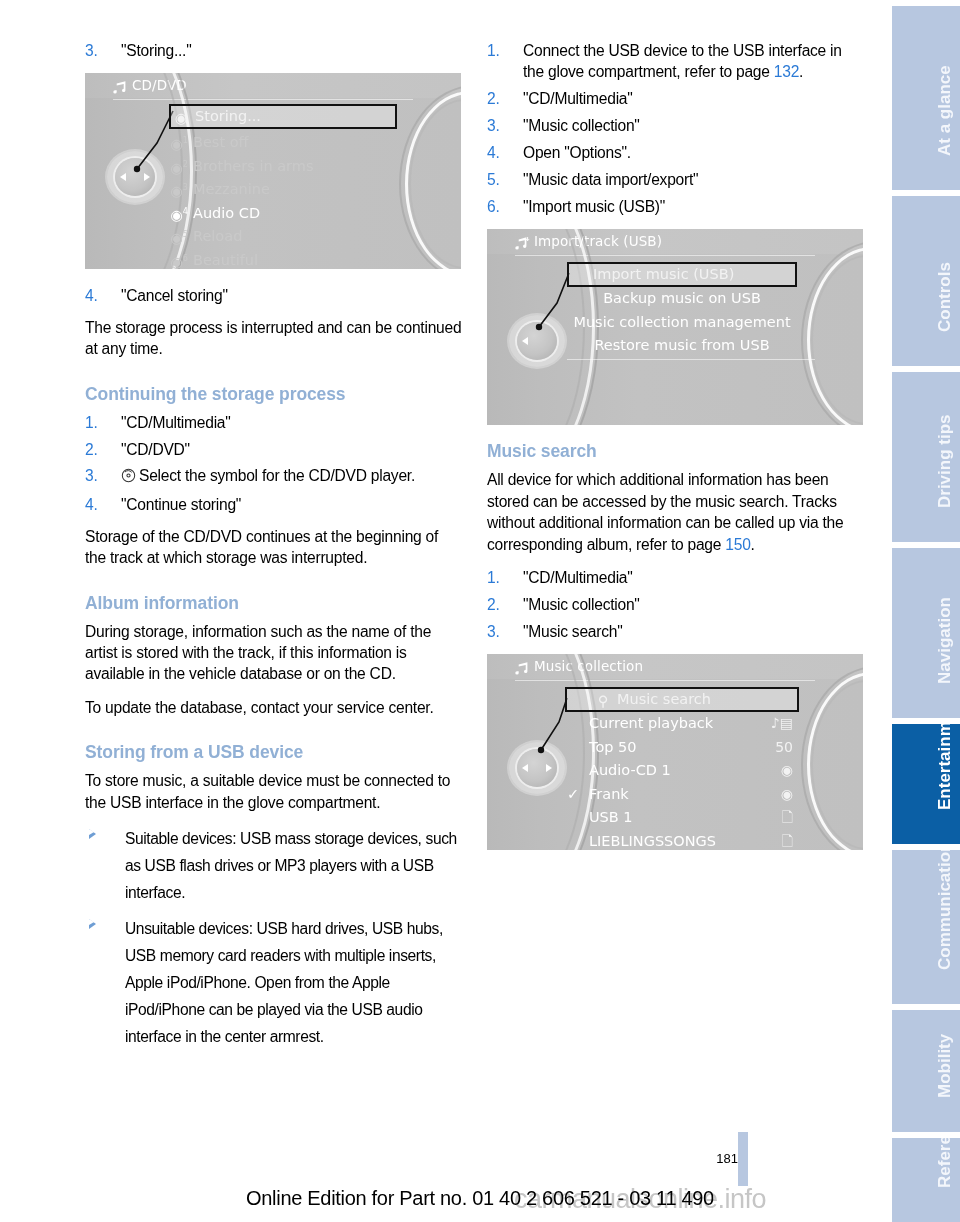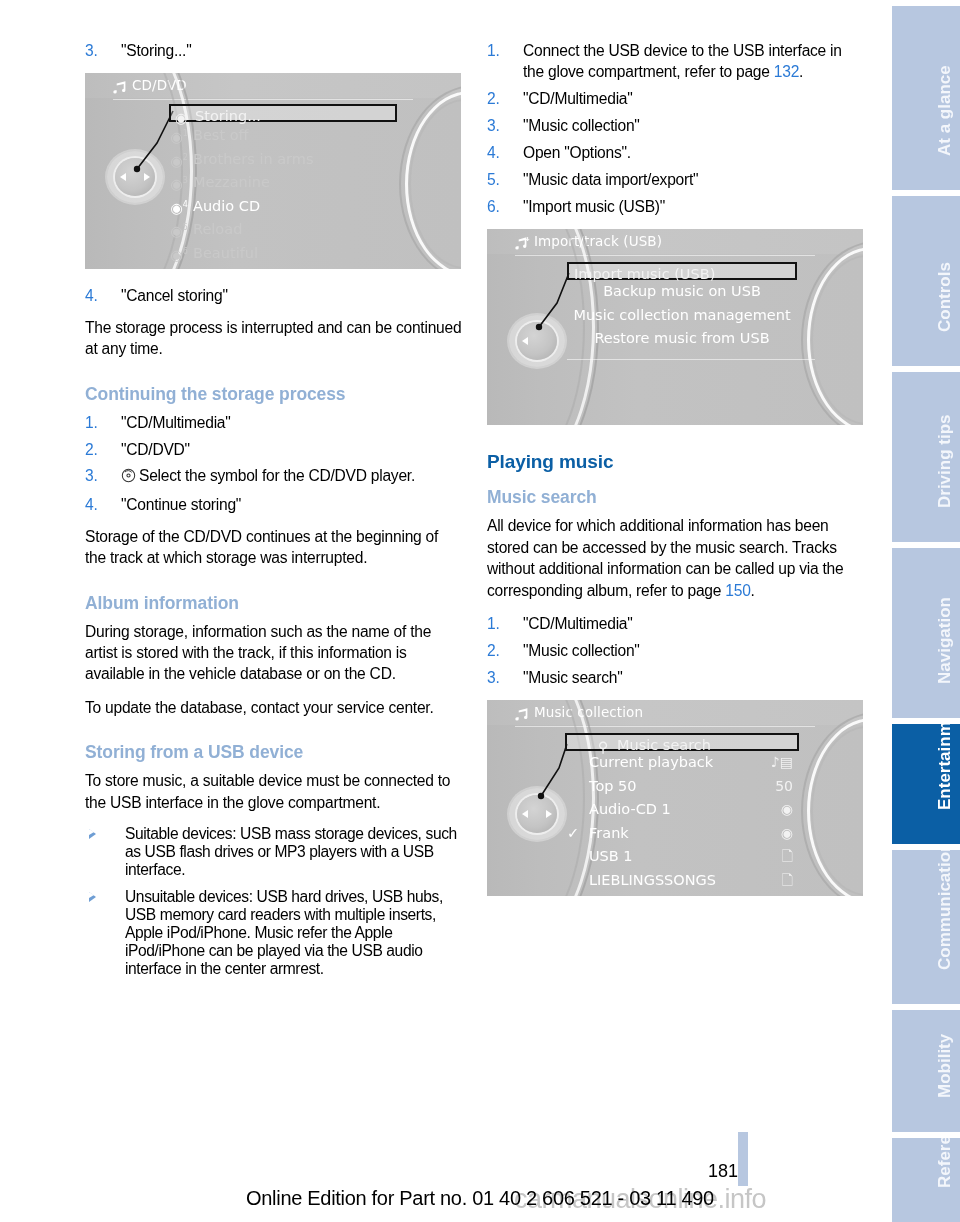--- a/index.html
+++ b/index.html
@@ -75,21 +75,21 @@
   
   ul.bullets {
     list-style: none;
     margin: 4px 0 0 0;
     padding: 0;
   }
   ul.bullets > li {
     position: relative;
     padding-left: 40px;
     font-size: 15.6px;
-    line-height: 18px;
+    line-height: 27px;
     margin-bottom: 9px;
     letter-spacing: -0.4px;
   }
   ul.bullets > li .tri {
     position: absolute;
     left: 4px; top: 4px;
     width: 0; height: 0;
     border-left: 7px solid transparent;
     border-top: 5px solid transparent;
     border-bottom: 5px solid transparent;
@@ -223,21 +223,21 @@
     line-height: 23.5px;
     font-size: 14.5px;
     color: #f2f2f2;
     white-space: nowrap;
   }
   .menu .row.dim { color: #c9c9c9; }
   .menu .row.bright { color: #ffffff; }
   .menu .row.sel {
     border: 2px solid #111;
     background: rgba(255,255,255,0.30);
-    height: 18px; line-height: 21px;
+    height: 25px; line-height: 21px;
   }
   .menu .row .lbl { position: relative; }
   .menu .ic {
     display: inline-block;
     width: 20px;
     text-align: center;
     vertical-align: -2px;
     margin-right: 4px;
   }
   .menu .rt {
@@ -277,22 +277,22 @@
   .tab .tab-label.dim { color: #f3f6fb; }
 
   
   #footer {
     position: absolute;
     left: 0; right: 0; bottom: 0;
     height: 90px;
   }
   #page-number {
     position: absolute;
-    right: 222px; bottom: 40px;
-    font-size: 18px;
+    right: 222px; bottom: 56px;
+    font-size: 13px;
     color: #000;
     font-weight: normal;
   }
   #page-marker {
     position: absolute;
     right: 212px; bottom: 36px;
     width: 10px; height: 54px;
     background: #b7c7e0;
   }
   #edition {
@@ -424,21 +424,21 @@
     <div class="h3">Storing from a USB device</div>
     <p class="body">To store music, a suitable device must be connected to the USB interface in the glove compartment.</p>
 
     <ul class="bullets">
       <li>
         <span class="tri"></span>
         <span>Suitable devices: USB mass storage devices, such as USB flash drives or MP3 players with a USB interface.</span>
       </li>
       <li>
         <span class="tri"></span>
-        <span>Unsuitable devices: USB hard drives, USB hubs, USB memory card readers with multiple inserts, Apple iPod/iPhone. Music refer the Apple iPod/iPhone can be played via the USB audio interface in the center armrest.</span>
+        <span>Unsuitable devices: USB hard drives, USB hubs, USB memory card readers with multiple inserts, Apple iPod/iPhone. Open from the Apple iPod/iPhone can be played via the USB audio interface in the center armrest.</span>
       </li>
     </ul>
   </div>
 
   <div class="column" id="col-right">
 
     <ol class="steps">
       <li>
         <span class="num">1.</span>
         <span>Connect the USB device to the USB interface in the glove compartment, refer to page </span><span class="pageref">132</span><span>.</span>
@@ -489,36 +489,35 @@
       </div>
 
       <svg class="callout">
         <polyline points="52,98 70,74 82,44" fill="none" stroke="#111" stroke-width="1.6"></polyline>
         <circle cx="52" cy="98" r="3.2" fill="#111"></circle>
       </svg>
 
       <div class="hr bottom" style="top:130px; left:80px; right:48px;"></div>
 
       <div class="menu" style="left:80px; top:33px; width:230px; text-align:center;">
-        <div class="row sel" style="text-align:left; padding-left:5px;">
+        <div class="row sel" style="text-align:left; padding-left:24px;">
           <span class="lbl">Import music (USB)</span>
         </div>
         <div class="row bright">
           <span class="lbl">Backup music on USB</span>
         </div>
         <div class="row bright">
           <span class="lbl">Music collection management</span>
         </div>
         <div class="row bright">
           <span class="lbl">Restore music from USB</span>
         </div>
       </div>
     </div>
 
-    <div class="h2">Playing music</div>
     <div class="h3 tight">Music search</div>
 
     <p class="body"><span>All device for which additional information has been stored can be accessed by the music search. Tracks without additional information can be called up via the corresponding album, refer to page </span><span class="pageref">150</span><span>.</span></p>
 
     <ol class="steps">
       <li>
         <span class="num">1.</span>
         <span>"CD/Multimedia"</span>
       </li>
       <li>

